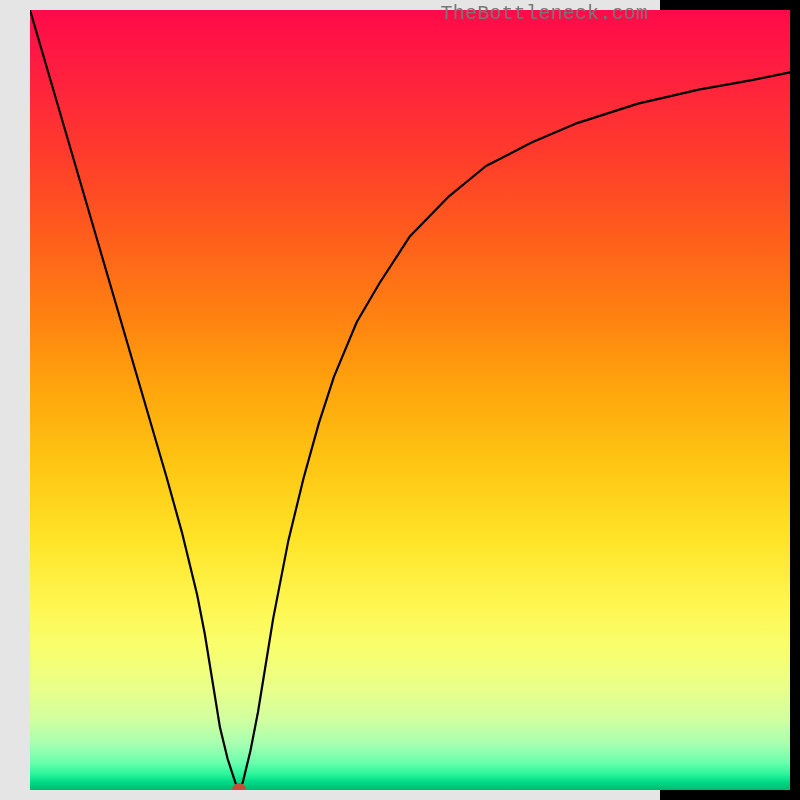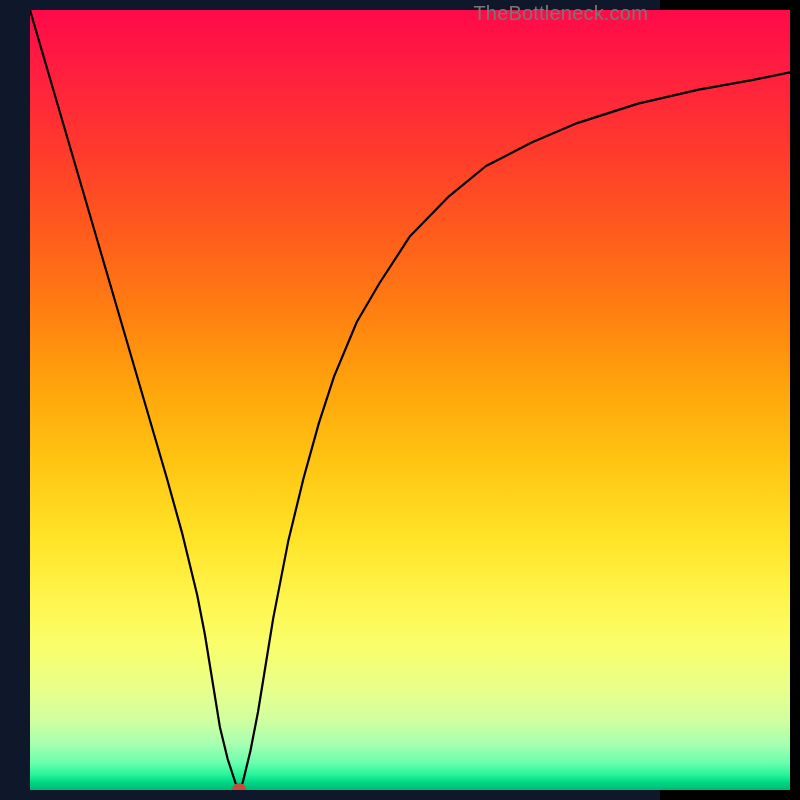--- a/index.html
+++ b/index.html
@@ -8,21 +8,22 @@
     width: 800px;
     height: 800px;
     overflow: hidden;
     background: #000;
     font-family: Arial, Helvetica, sans-serif;
   }
   .frame {
     position: relative;
     width: 660px;
     height: 800px;
-    background: #0f172a;
+    background: #e5e5e5;
+    font-family: Liberation Mono, monospace;
   }
   .plot-area {
     position: absolute;
     left: 30px;
     top: 10px;
     width: 760px;
     height: 780px;
     background: linear-gradient(to bottom,
       #ff0a4a 0%,
       #ff1f3f 8%,

